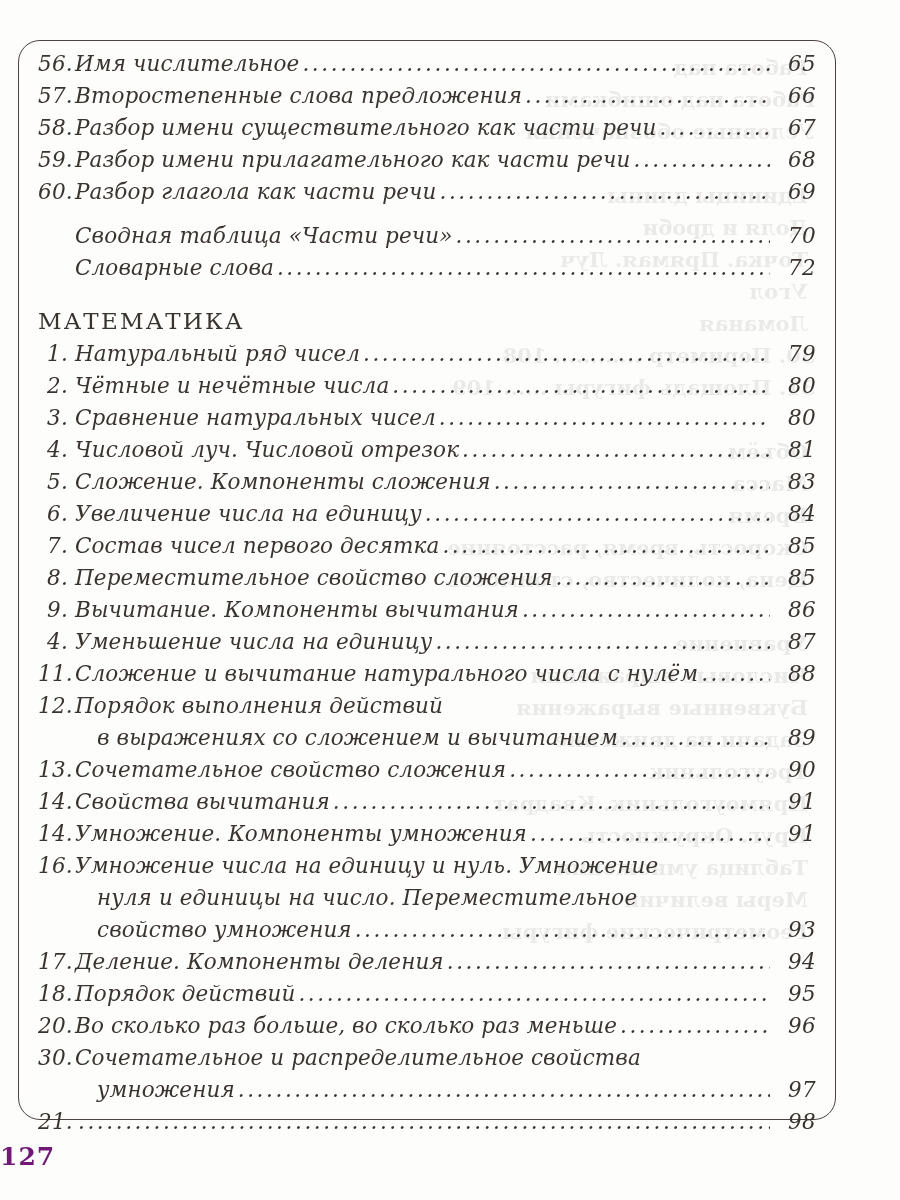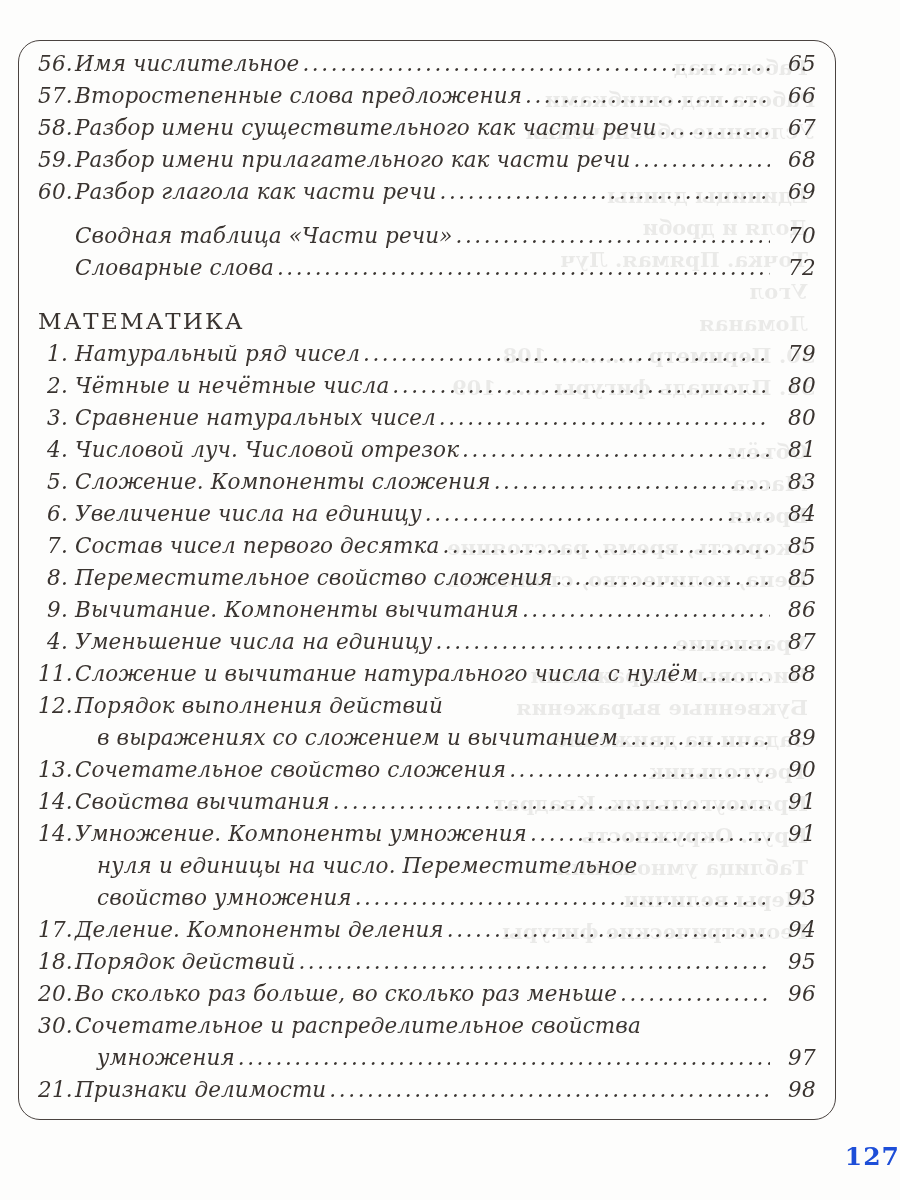--- a/index.html
+++ b/index.html
@@ -132,25 +132,25 @@
     line-height: 34px;
     font-weight: 400;
   }
 
   
   #footer {
     position: absolute;
     left: 0;
     top: 1142px;
     width: 900px;
-    text-align: right;
+    text-align: left;
     font-size: 25px;
     font-weight: 700;
     letter-spacing: 1px;
-    color: #1d4ed8;
+    color: #701a75;
     z-index: 3;
   }
 </style>
 </head>
 <body>
 
 <div id="page">
 
   <div id="bleed">   Работа над
   Работа над ошибками
@@ -329,20 +329,26 @@
           <span class="title">Свойства вычитания</span>
           <span class="leader"></span>
           <span class="pg">91</span>
         </div>
         <div class="toc-row">
           <span class="num">14.</span>
           <span class="title">Умножение. Компоненты умножения</span>
           <span class="leader"></span>
           <span class="pg">91</span>
         </div>
+        <div class="toc-row">
+          <span class="num">16.</span>
+          <span class="title">Умножение числа на единицу и нуль. Умножение</span>
+          <span class="leader none"></span>
+          <span class="pg empty"></span>
+        </div>
         <div class="toc-row sub">
           <span class="num"></span>
           <span class="title">нуля и единицы на число. Переместительное</span>
           <span class="leader none"></span>
           <span class="pg empty"></span>
         </div>
         <div class="toc-row sub">
           <span class="num"></span>
           <span class="title">свойство умножения</span>
           <span class="leader"></span>
@@ -373,21 +379,20 @@
           <span class="pg empty"></span>
         </div>
         <div class="toc-row sub">
           <span class="num"></span>
           <span class="title">умножения</span>
           <span class="leader"></span>
           <span class="pg">97</span>
         </div>
         <div class="toc-row">
           <span class="num">21.</span>
-          <span class="title">Признаки делимости</span>
           <span class="leader"></span>
           <span class="pg">98</span>
         </div>
       </div>
 
   </div>
 
   <div id="footer">127</div>
 
 </div>

